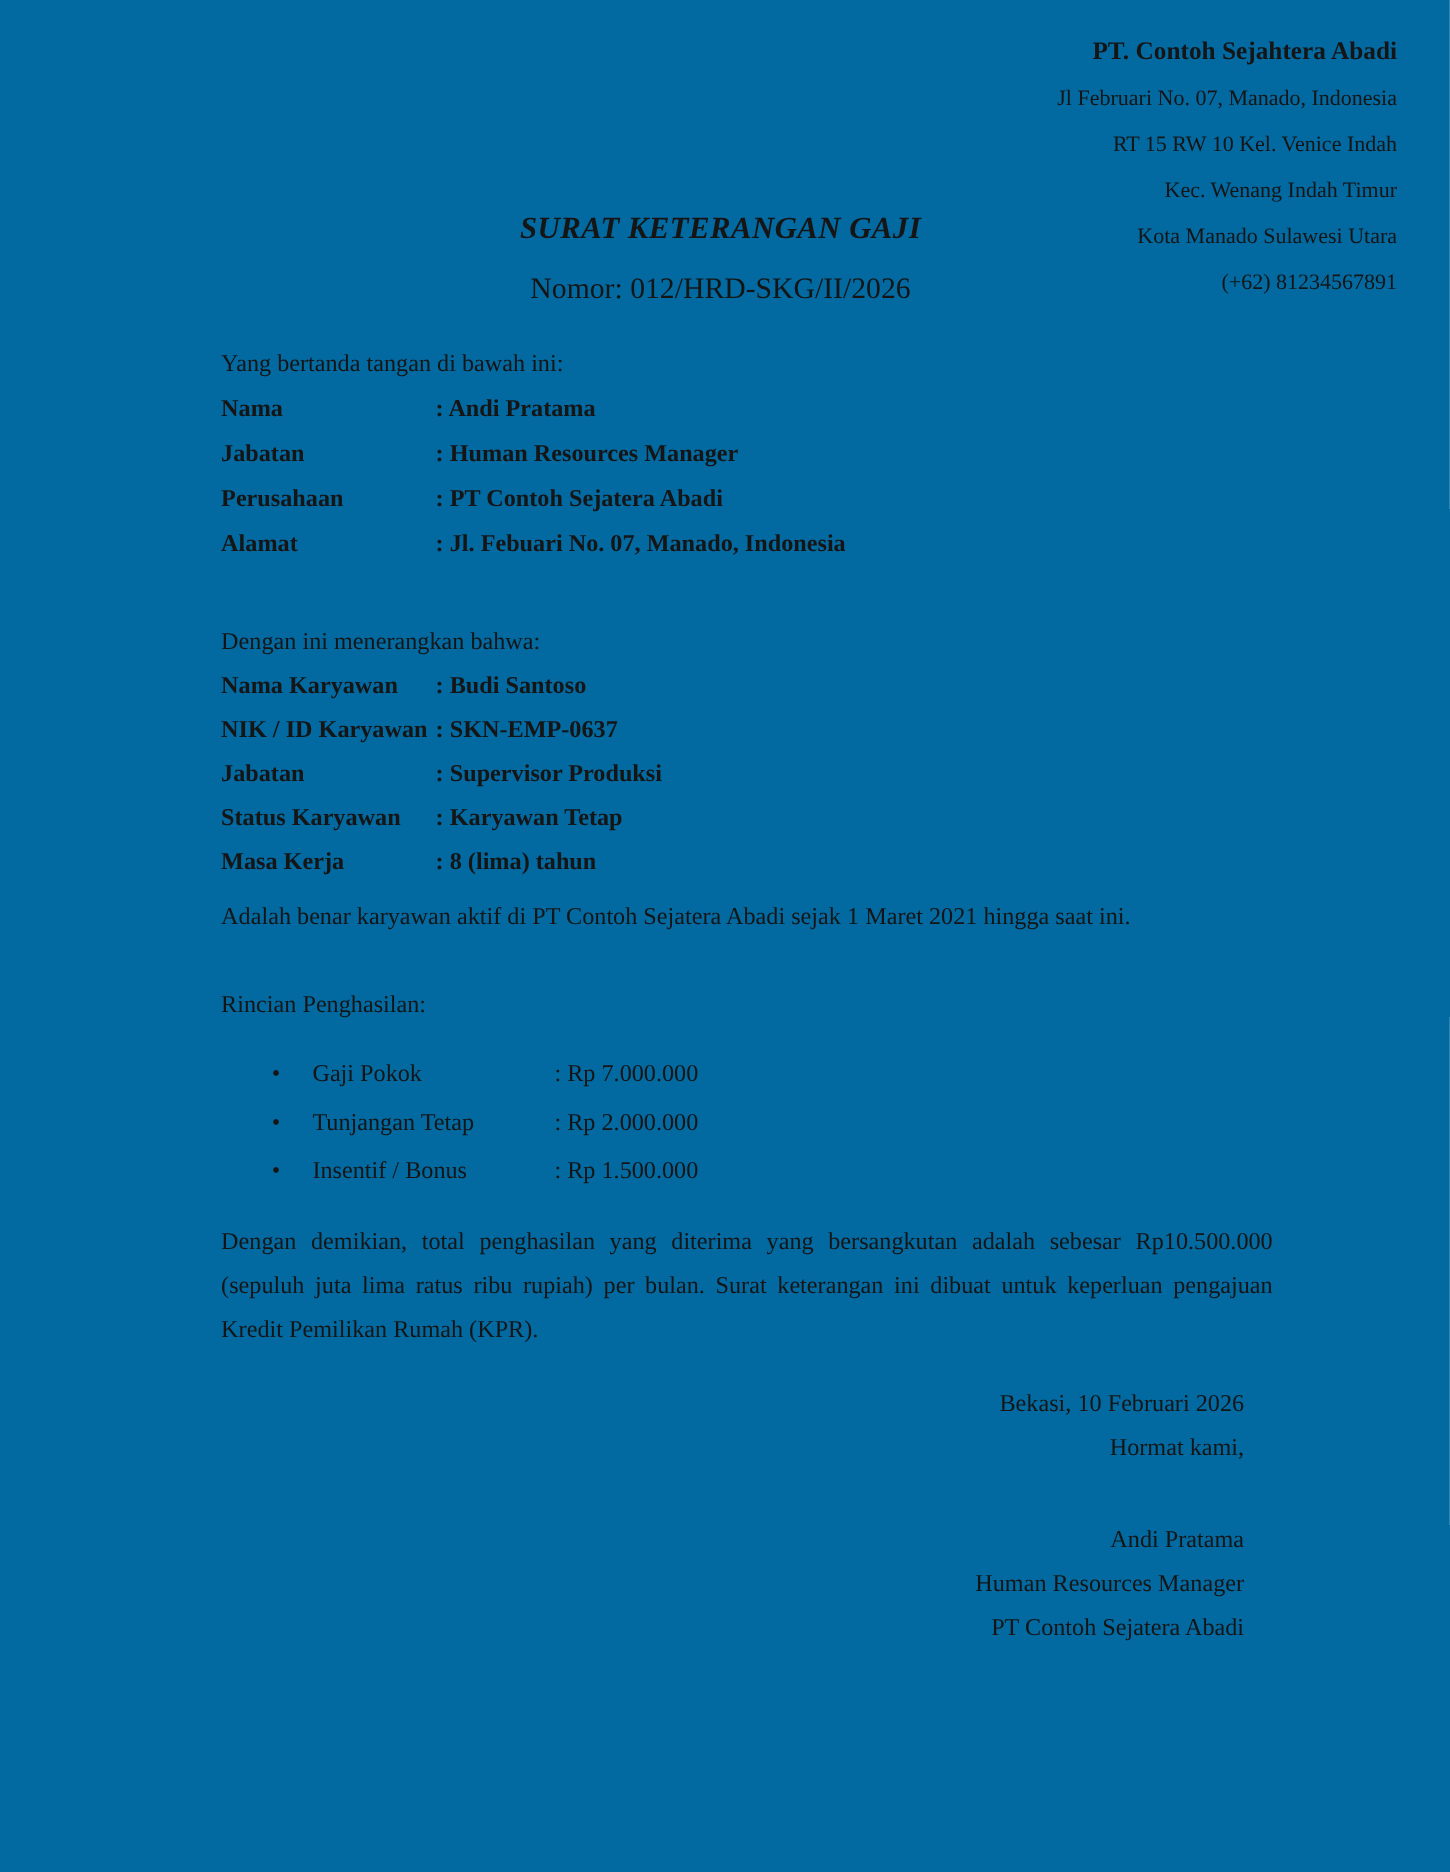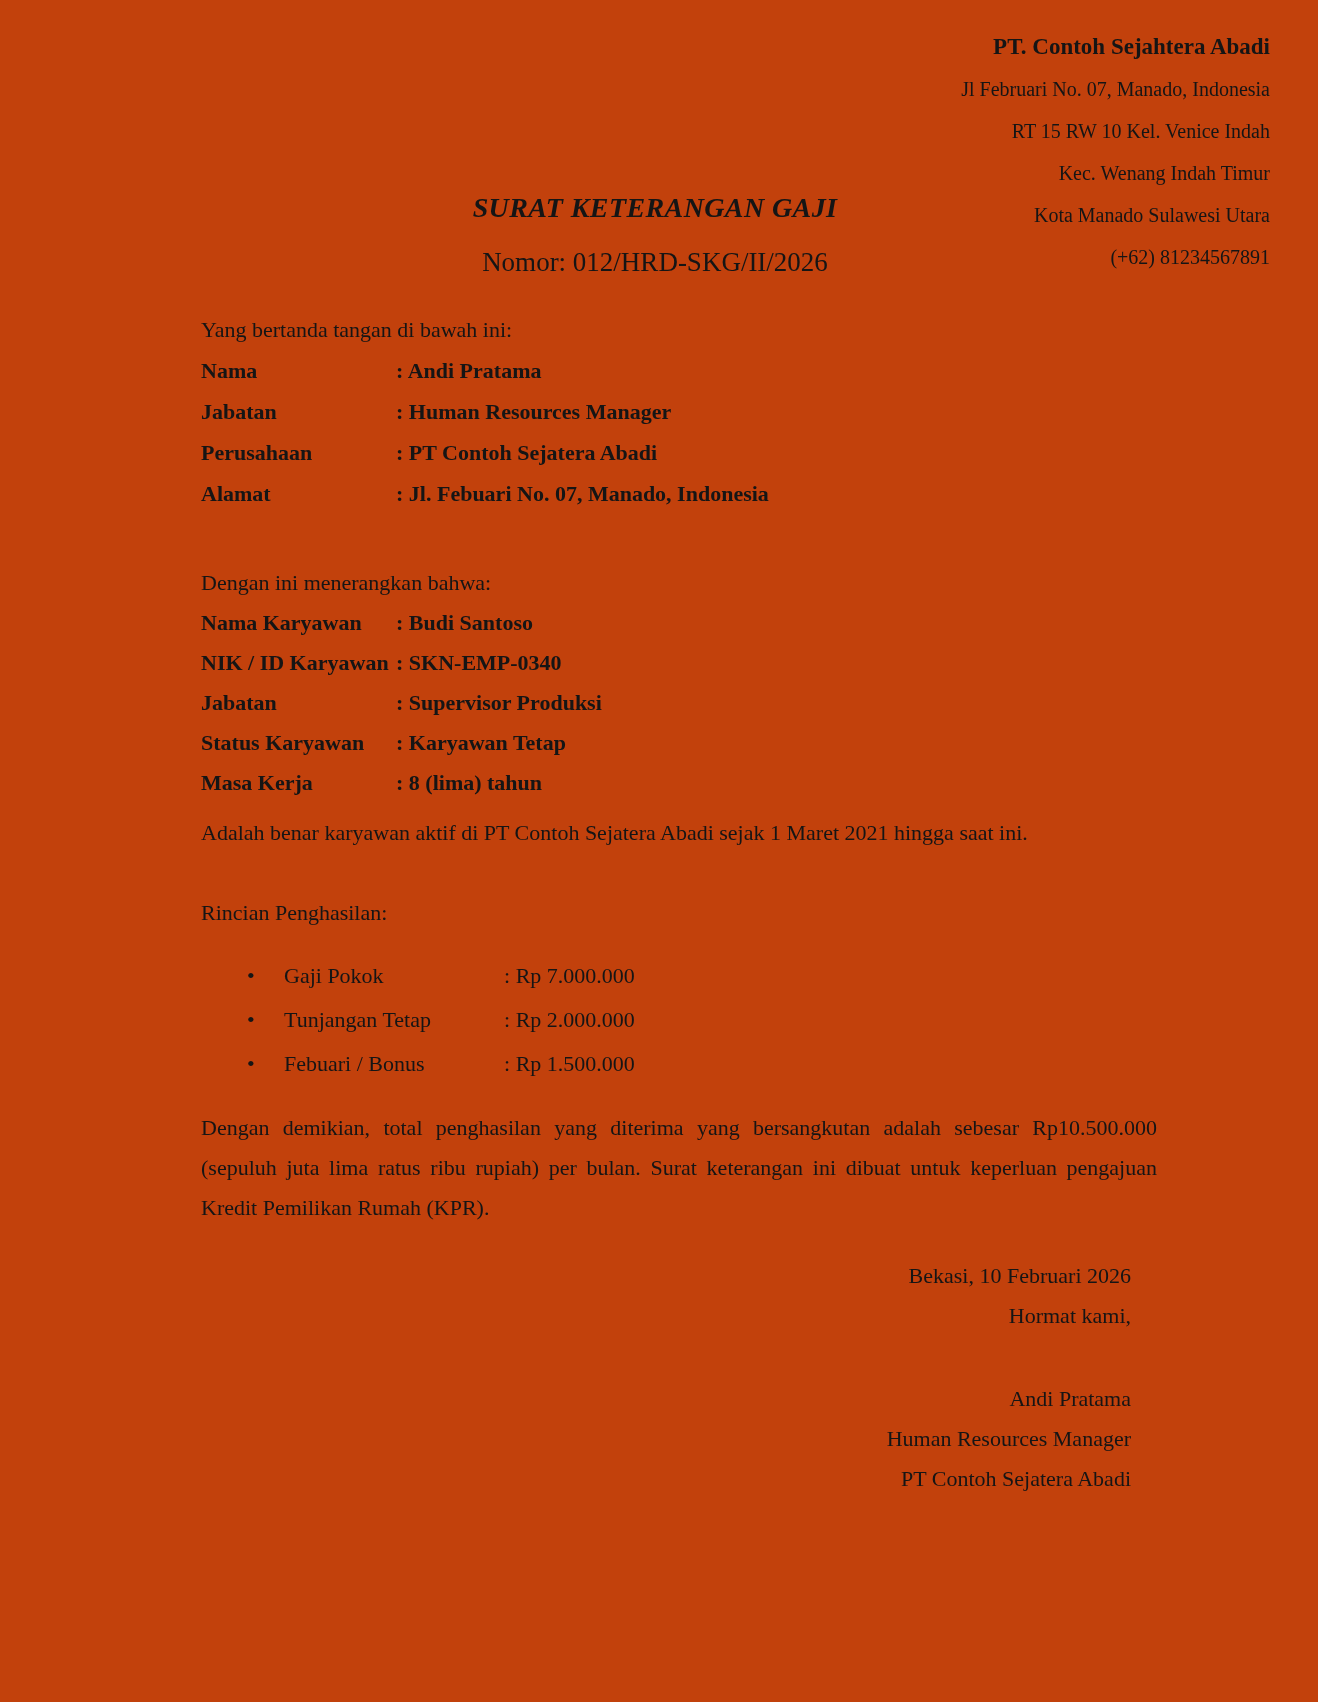--- a/index.html
+++ b/index.html
@@ -8,21 +8,21 @@
     width: 1318px;
     height: 1702px;
     position: relative;
     font-family: "Liberation Serif", "DejaVu Serif", serif;
     color: #151515;
     overflow: hidden;
   }
   .page {
     position: absolute;
     inset: 0;
-    background: #c2410c;
+    background: #0369a1;
   }
 
   
   .letterhead {
     position: absolute;
     top: 26px;
     right: 48px;
     text-align: right;
     font-size: 20px;
     line-height: 42px;
@@ -137,21 +137,21 @@
   </div>
 
   <div class="section" id="employee">
     <div>Dengan ini menerangkan bahwa:</div>
     <div class="field-row">
       <span class="field-label">Nama Karyawan</span>
       <span class="field-value">Budi Santoso</span>
     </div>
     <div class="field-row">
       <span class="field-label">NIK / ID Karyawan</span>
-      <span class="field-value">SKN-EMP-0340</span>
+      <span class="field-value">SKN-EMP-0637</span>
     </div>
     <div class="field-row">
       <span class="field-label">Jabatan</span>
       <span class="field-value">Supervisor Produksi</span>
     </div>
     <div class="field-row">
       <span class="field-label">Status Karyawan</span>
       <span class="field-value">Karyawan Tetap</span>
     </div>
     <div class="field-row">
@@ -170,21 +170,21 @@
       <span class="income-label">Gaji Pokok</span>
       <span class="income-value">Rp 7.000.000</span>
     </div>
     <div class="income-item">
       <span class="bullet"></span>
       <span class="income-label">Tunjangan Tetap</span>
       <span class="income-value">Rp 2.000.000</span>
     </div>
     <div class="income-item">
       <span class="bullet"></span>
-      <span class="income-label">Febuari / Bonus</span>
+      <span class="income-label">Insentif / Bonus</span>
       <span class="income-value">Rp 1.500.000</span>
     </div>
   </div>
 
   <div class="section" id="closing">Dengan demikian, total penghasilan yang diterima yang bersangkutan adalah sebesar Rp10.500.000 (sepuluh juta lima ratus ribu rupiah) per bulan. Surat keterangan ini dibuat untuk keperluan pengajuan Kredit Pemilikan Rumah (KPR).</div>
 
   <div class="signature">
     <div>Bekasi, 10 Februari 2026</div>
     <div>Hormat kami,</div>
     <div class="sig-gap"></div>

